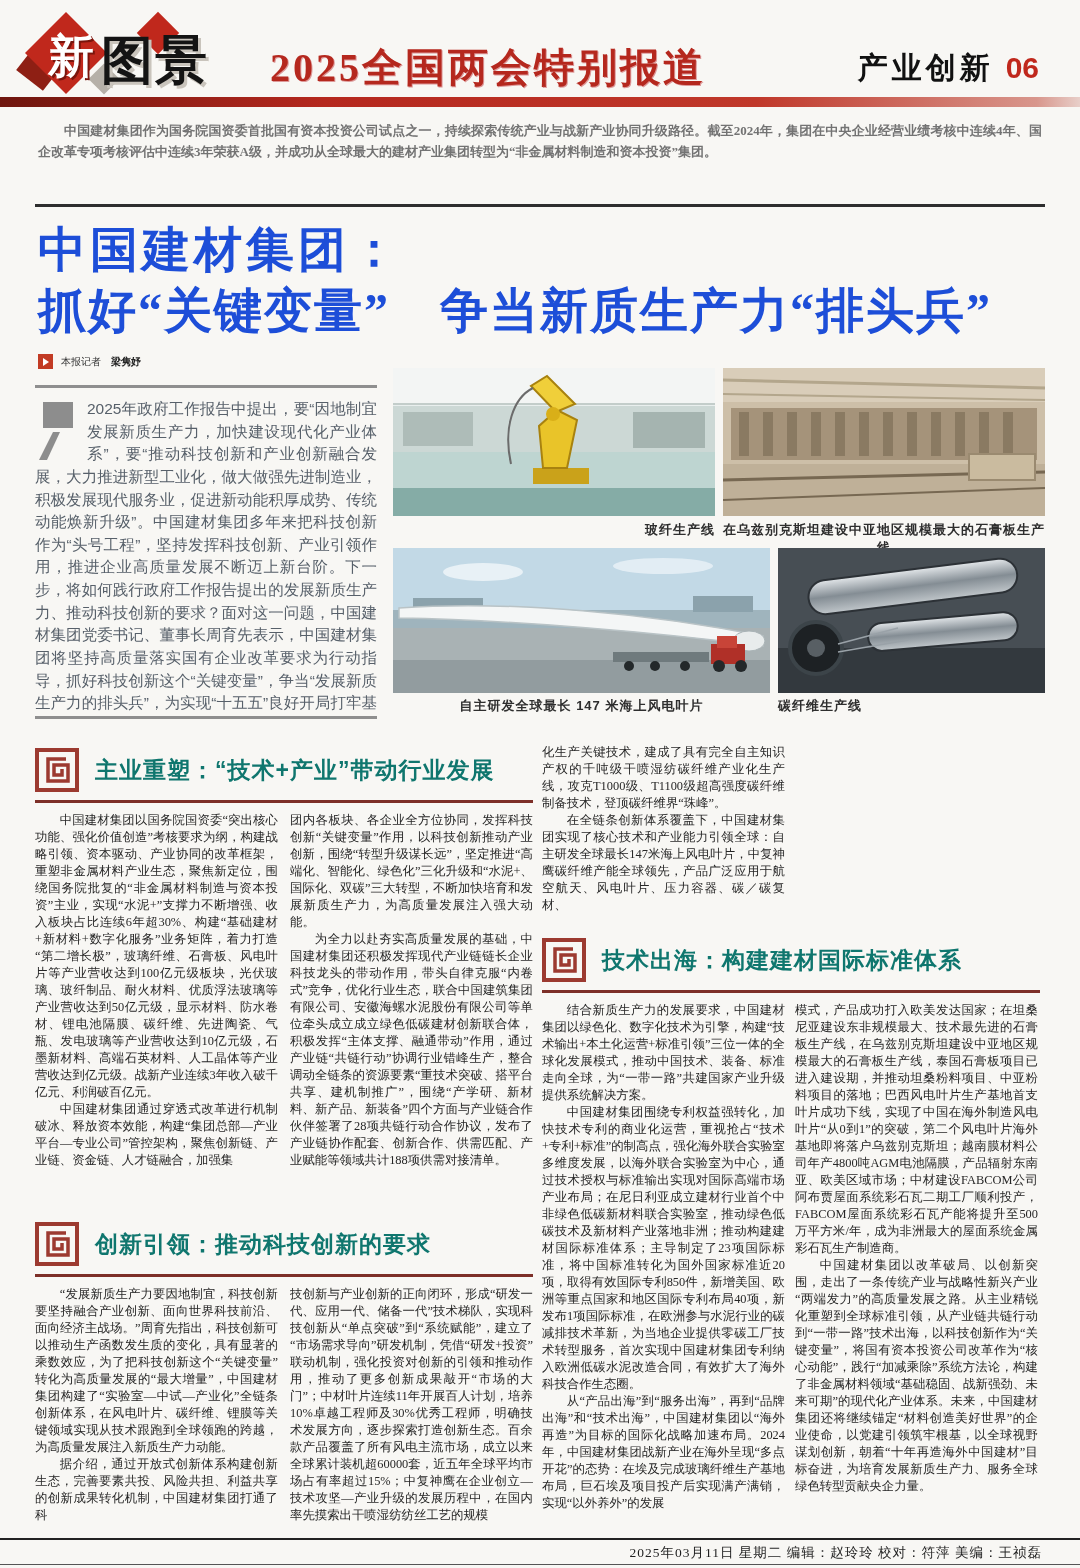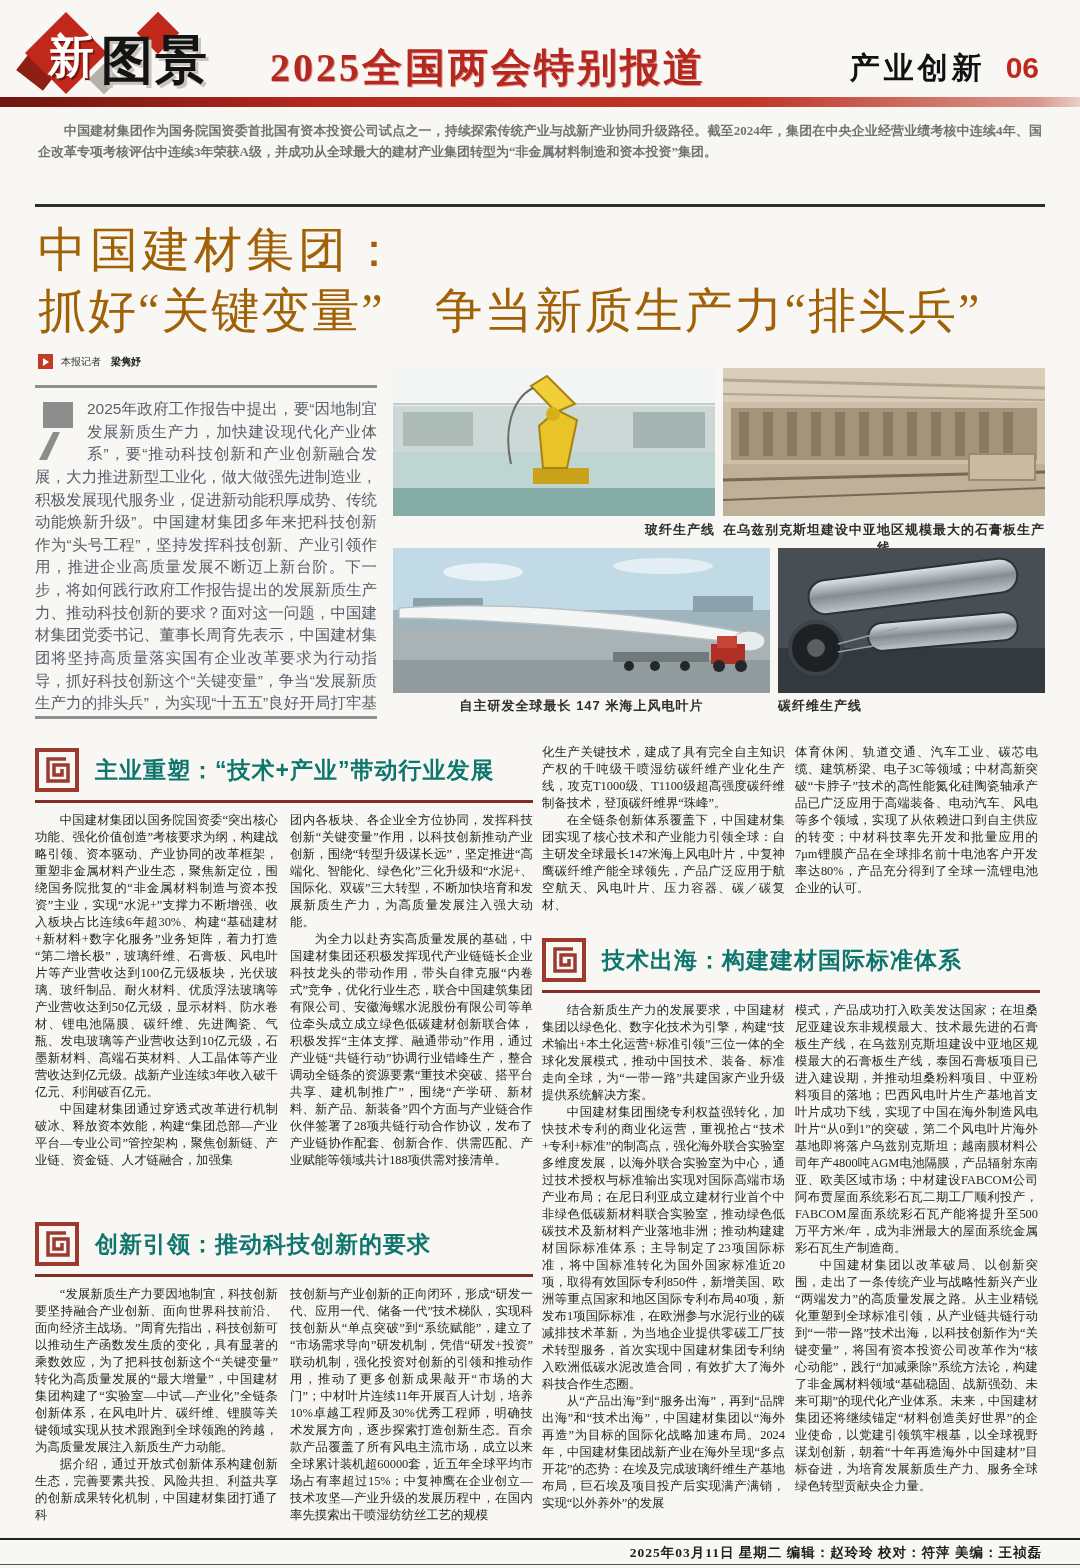--- a/index.html
+++ b/index.html
@@ -13,32 +13,32 @@
   .d2 { position:absolute; left:-12px; top:34px; width:34px; height:34px; background:#8e1f14; transform:rotate(38deg); }
   .d3 { position:absolute; left:58px; top:52px; width:22px; height:22px; background:#b5b0a8; transform:rotate(45deg); }
   .d4 { position:absolute; left:108px; top:2px; width:30px; height:30px; background:#c0281c; transform:rotate(45deg); }
   .logo-xin { position:absolute; left:6px; top:10px; width:60px; height:60px; color:#fff; font-size:46px; font-weight:900;
               line-height:60px; text-align:center; text-shadow:2px 2px 0 #7a150c; }
   .logo-rest { position:absolute; left:66px; top:10px; font-size:52px; font-weight:900; color:#141414; letter-spacing:2px;
                font-family:"Liberation Sans","DejaVu Sans",sans-serif; text-shadow:3px 3px 0 #c9c4bc; }
   .banner-title { position:absolute; left:235px; top:24px; font-size:40px; font-weight:900; color:#b5281e; letter-spacing:3px;
                   font-family:"Liberation Serif","DejaVu Serif",serif; text-shadow:1px 1px 0 #d99; }
   .mast-right { position:absolute; right:6px; top:32px; font-size:30px; font-weight:800; color:#111; letter-spacing:4px; }
-  .mast-right .pageno { color:#c0281c; font-weight:700; margin-left:20px; letter-spacing:0; }
+  .mast-right .pageno { color:#c0281c; font-weight:700; margin-left:12px; letter-spacing:0; }
   .red-bar { position:absolute; left:0; top:97px; width:1080px; height:10px;
              background:linear-gradient(90deg,#6f160e,#b5281e 30%,#c0382a 70%,#d8968c 96%,#e8cfc9); }
 
   
   .intro { position:absolute; left:38px; top:120px; width:1004px; font-family:"Liberation Serif","DejaVu Serif",serif;
            font-size:13px; line-height:1.62; color:#737373; text-align:justify; text-indent:2em;font-weight:bold; }
   .rule-dark { position:absolute; left:35px; top:204px; width:1010px; height:3px; background:#2e2e2e; }
 
   
   .headline { position:absolute; left:38px; top:220px; width:1004px; font-family:"Liberation Serif","DejaVu Serif",serif;
-              color:#a16207; font-weight:400; }
+              color:#1d4ed8; font-weight:700; }
   .headline .l1 { font-size:48px; letter-spacing:4px; line-height:1.25; }
   .headline .l2 { font-size:48px; letter-spacing:2px; line-height:1.3; }
   .byline { position:absolute; left:38px; top:354px; font-size:10px; color:#333; display:flex; align-items:flex-end; }
   .byline .ic { width:15px; height:15px; background:#c23b24; margin-right:8px; position:relative; }
   .byline .ic:before { content:""; position:absolute; left:5px; top:4px; border-left:6px solid #fff;
                        border-top:4px solid transparent; border-bottom:4px solid transparent; }
   .byline b { margin-left:10px; font-weight:800; color:#222; }
 
   
   .lead-rule { position:absolute; left:35px; width:342px; height:3px; background:#8f8f8f; }
@@ -57,21 +57,21 @@
   .sec-title { font-size:23px; font-weight:800; color:#0f766e; letter-spacing:1px; }
   .sec-rule { position:absolute; width:498px; height:3px; background:#7d2f28; }
   .colblk { position:absolute; width:243px; overflow:hidden; font-family:"Liberation Serif","DejaVu Serif",serif;
             font-size:12.4px; line-height:1.37; color:#262626; text-align:justify; }
   .colblk p { text-indent:2em; }
   .colblk p.cont { text-indent:0; }
 
   
   .foot-rule { position:absolute; left:0; top:1538px; width:1080px; height:2px; background:#222; }
   .foot-rule2 { position:absolute; left:0; top:1564px; width:1080px; height:1px; background:#555; }
-  .footer { position:absolute; right:38px; top:1544px; font-size:13.5px; font-weight:700; color:#1e1e1e;
+  .footer { position:absolute; right:38px; top:1544px; font-size:13.5px; font-weight:400; color:#1e1e1e;
             font-family:"Liberation Serif","DejaVu Serif",serif; letter-spacing:1px; }
 </style>
 </head>
 <body>
 
 <div id="page">
 
   <div class="masthead">
     <div class="logo">
       <div class="d2"></div>
@@ -239,23 +239,20 @@
     <p>据介绍，通过开放式创新体系构建创新生态，完善要素共投、风险共担、利益共享的创新成果转化机制，中国建材集团打通了科</p>
   </div>
   <div class="colblk" style="left:290px;top:1286px;height:246px">
     <p class="cont">技创新与产业创新的正向闭环，形成“研发一代、应用一代、储备一代”技术梯队，实现科技创新从“单点突破”到“系统赋能”，建立了“市场需求导向”研发机制，凭借“研发+投资”联动机制，强化投资对创新的引领和推动作用，推动了更多创新成果敲开“市场的大门”；中材叶片连续11年开展百人计划，培养10%卓越工程师及30%优秀工程师，明确技术发展方向，逐步探索打造创新生态。百余款产品覆盖了所有风电主流市场，成立以来全球累计装机超60000套，近五年全球平均市场占有率超过15%；中复神鹰在企业创立—技术攻坚—产业升级的发展历程中，在国内率先摸索出干喷湿纺纺丝工艺的规模</p>
   </div>
 
   <div class="colblk" style="left:542px;top:744px;height:184px">
     <p class="cont">化生产关键技术，建成了具有完全自主知识产权的千吨级干喷湿纺碳纤维产业化生产线，攻克T1000级、T1100级超高强度碳纤维制备技术，登顶碳纤维界“珠峰”。</p>
     <p>在全链条创新体系覆盖下，中国建材集团实现了核心技术和产业能力引领全球：自主研发全球最长147米海上风电叶片，中复神鹰碳纤维产能全球领先，产品广泛应用于航空航天、风电叶片、压力容器、碳／碳复材、</p>
   </div>
-  <div class="colblk" style="left:795px;top:744px;height:184px">
-    <p class="cont">体育休闲、轨道交通、汽车工业、碳芯电缆、建筑桥梁、电子3C等领域；中材高新突破“卡脖子”技术的高性能氮化硅陶瓷轴承产品已广泛应用于高端装备、电动汽车、风电等多个领域，实现了从依赖进口到自主供应的转变；中材科技率先开发和批量应用的7μm锂膜产品在全球排名前十电池客户开发率达80%，产品充分得到了全球一流锂电池企业的认可。</p>
-  </div>
 
   <div class="sec-head" style="left:542px;top:932px">
     <svg class="hui" viewBox="0 0 44 44">
       <rect x="2" y="2" width="40" height="40" fill="none" stroke="#9c3a30" stroke-width="4"></rect>
       <path d="M31 11 H13 V33 H33 V17 H19 V27 H27 V21" fill="none" stroke="#9c3a30" stroke-width="3.5"></path>
     </svg>
     <div class="sec-title">技术出海：构建建材国际标准体系</div>
   </div>
   <div class="sec-rule" style="left:542px;top:990px"></div>
 

